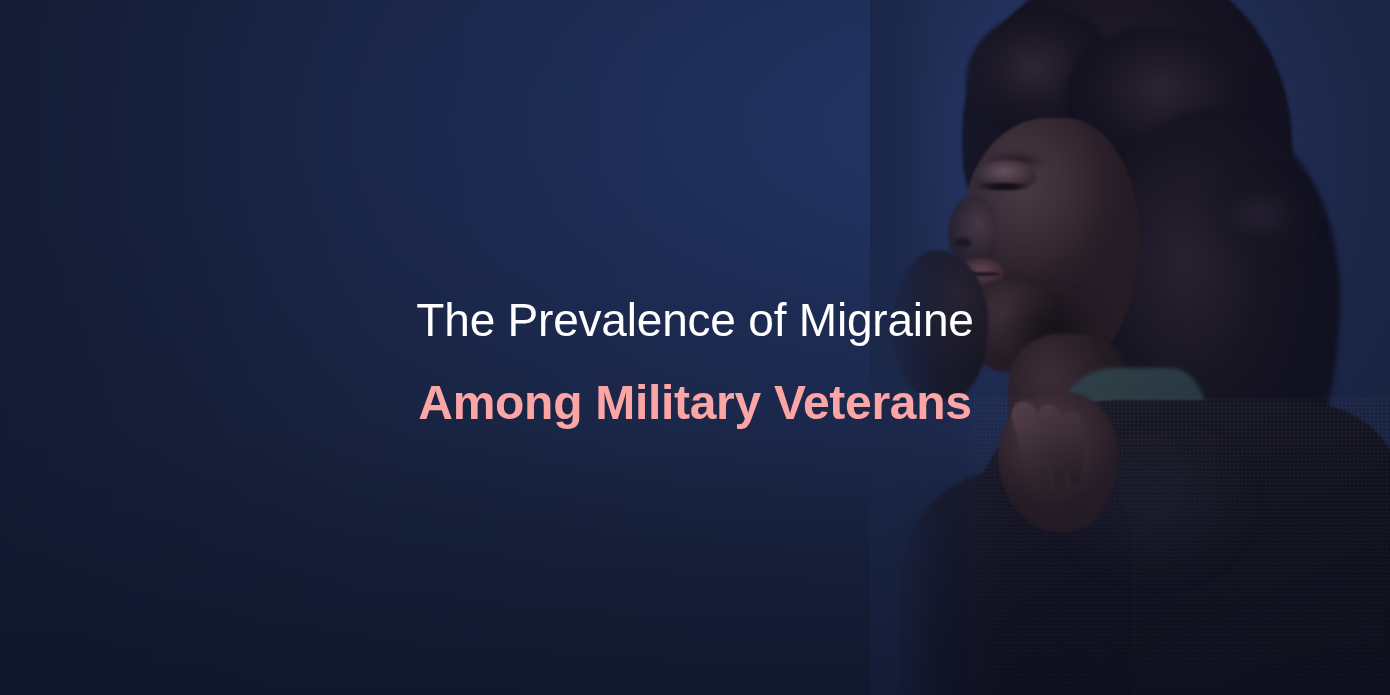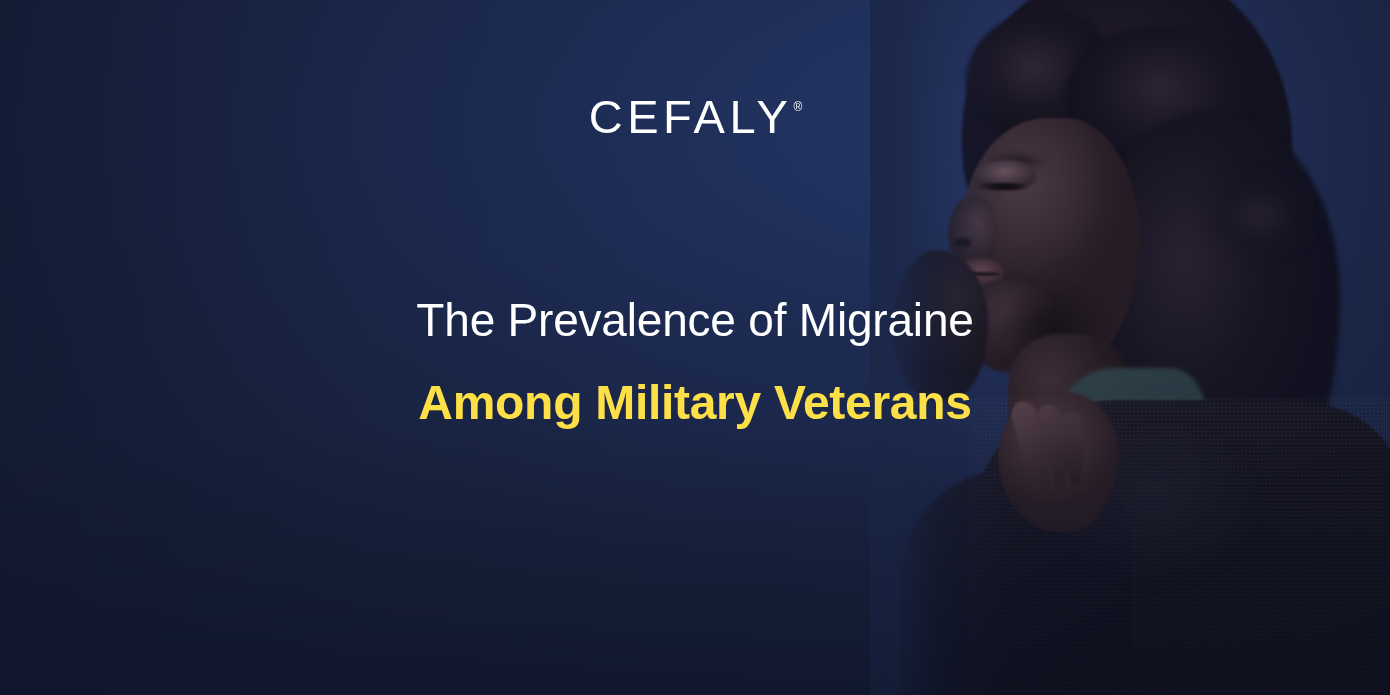--- a/index.html
+++ b/index.html
@@ -269,21 +269,21 @@
     letter-spacing: -0.2px;
     line-height: 1.08;
     white-space: nowrap;
   }
 
   .subhead {
     position: absolute;
     top: 377px;
     left: 0; right: 0;
     text-align: center;
-    color: #fde047;
+    color: #fca5a5;
     font-size: 48px;
     font-weight: 700;
     letter-spacing: -0.3px;
     line-height: 1.08;
     white-space: nowrap;
   }
 </style>
 </head>
 <body>
 
@@ -325,20 +325,19 @@
     <div class="shape finger-3"></div>
 
     <div class="photo-feather"></div>
     <div class="photo-grain"></div>
   </div>
 
   <div class="bg-vignette"></div>
 
   <div class="content">
 
-    <div class="brand-logo"><span>CEFALY</span><span class="reg">®</span></div>
 
     <h1 class="headline">The Prevalence of Migraine</h1>
 
     <h2 class="subhead">Among Military Veterans</h2>
 
   </div>
 </div>
 
 </body></html>

